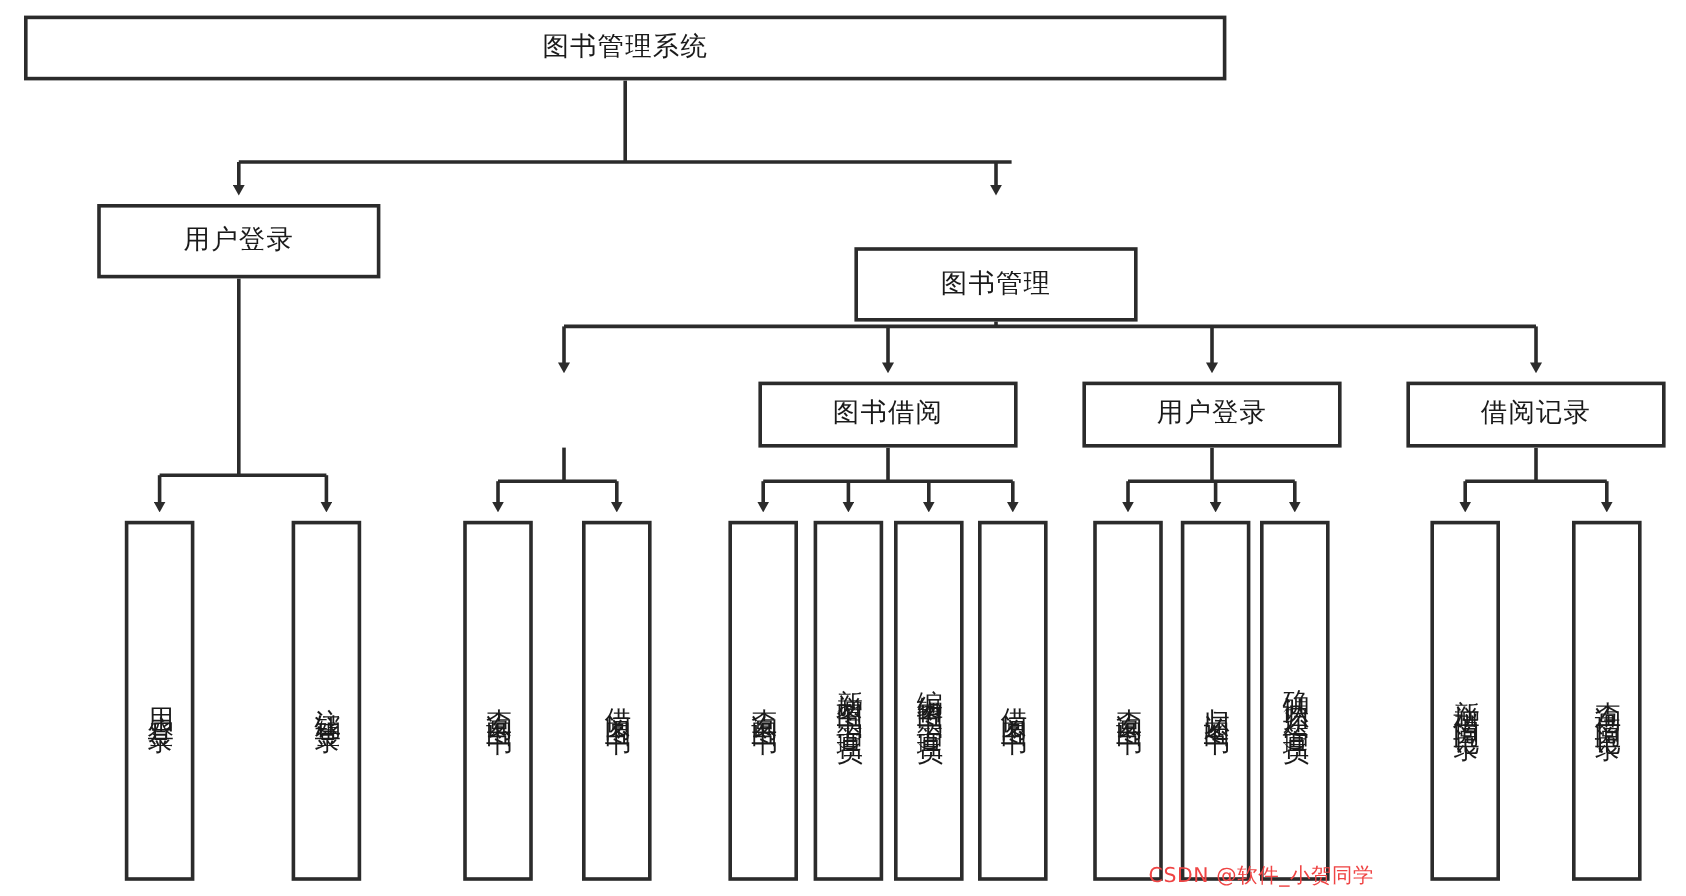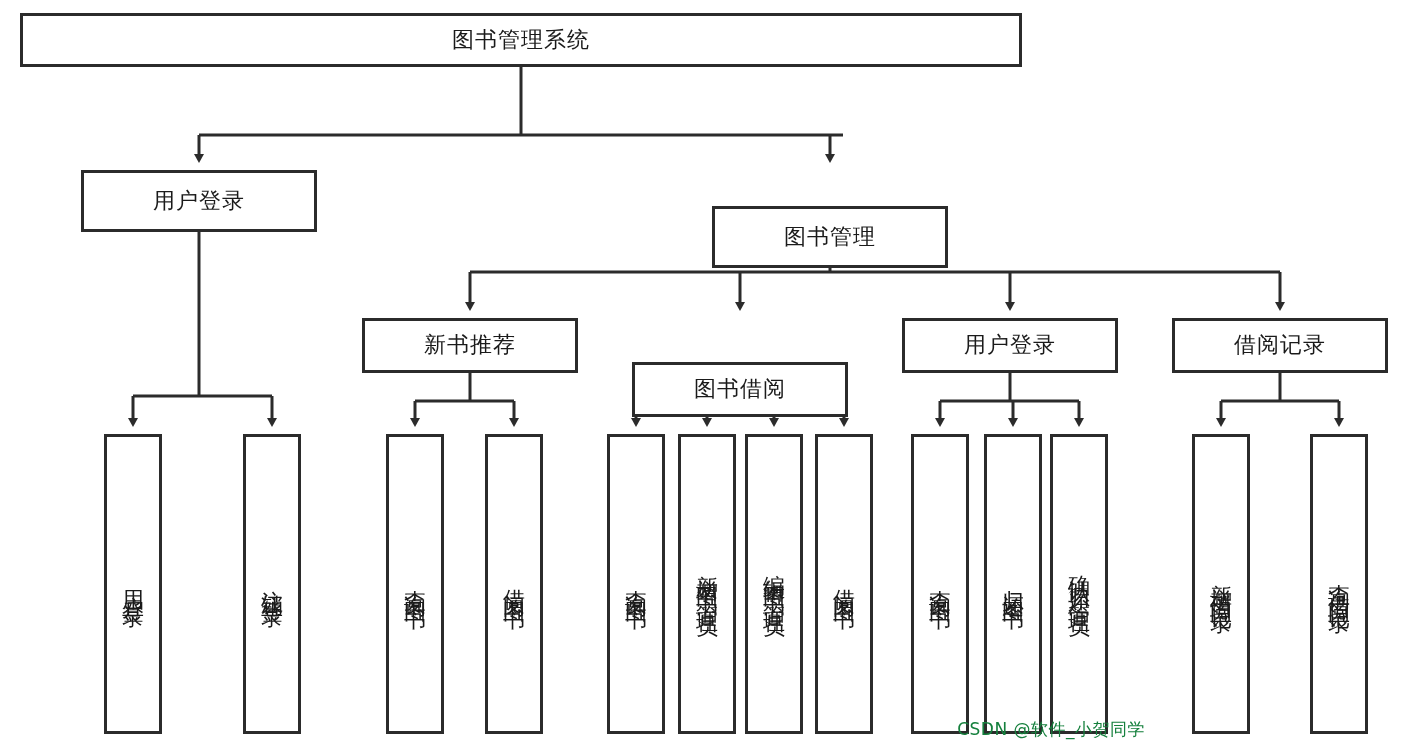--- a/index.html
+++ b/index.html
@@ -56,21 +56,21 @@
     left: 0; top: 0;
     width: 1405px;
     height: 747px;
     pointer-events: none;
   }
   .watermark {
     position: absolute;
     right: 12px;
     bottom: 6px;
     font-size: 17px;
-    color: #15803d;
+    color: #ef4444;
     white-space: nowrap;
     letter-spacing: 0.5px;
   }
 </style>
 </head>
 <body>
 
 <div id="diagram-root">
 
   <svg class="connectors" viewBox="0 0 1405 747" xmlns="http://www.w3.org/2000/svg">
@@ -127,24 +127,21 @@
     <span class="node-label-h">图书管理系统</span>
   </div>
 
   <div class="node-box" style="left: 81px; top: 170px; width: 236px; height: 62px;">
     <span class="node-label-h">用户登录</span>
   </div>
   <div class="node-box" style="left: 712px; top: 170px; width: 236px; height: 62px; margin-top: 36px;">
     <span class="node-label-h">图书管理</span>
   </div>
 
-  <div class="node-box" style="left: 362px; top: 318px; width: 216px; height: 55px;">
-    <span class="node-label-h">新书推荐</span>
-  </div>
-  <div class="node-box" style="left: 632px; top: 318px; width: 216px; height: 55px; margin-top: 44px;">
+  <div class="node-box" style="left: 632px; top: 318px; width: 216px; height: 55px;">
     <span class="node-label-h">图书借阅</span>
   </div>
   <div class="node-box" style="left: 902px; top: 318px; width: 216px; height: 55px;">
     <span class="node-label-h">用户登录</span>
   </div>
   <div class="node-box" style="left: 1172px; top: 318px; width: 216px; height: 55px;">
     <span class="node-label-h">借阅记录</span>
   </div>
 
   <div class="node-box leaf" style="left: 104px; top: 434px; width: 58px; height: 300px;">

